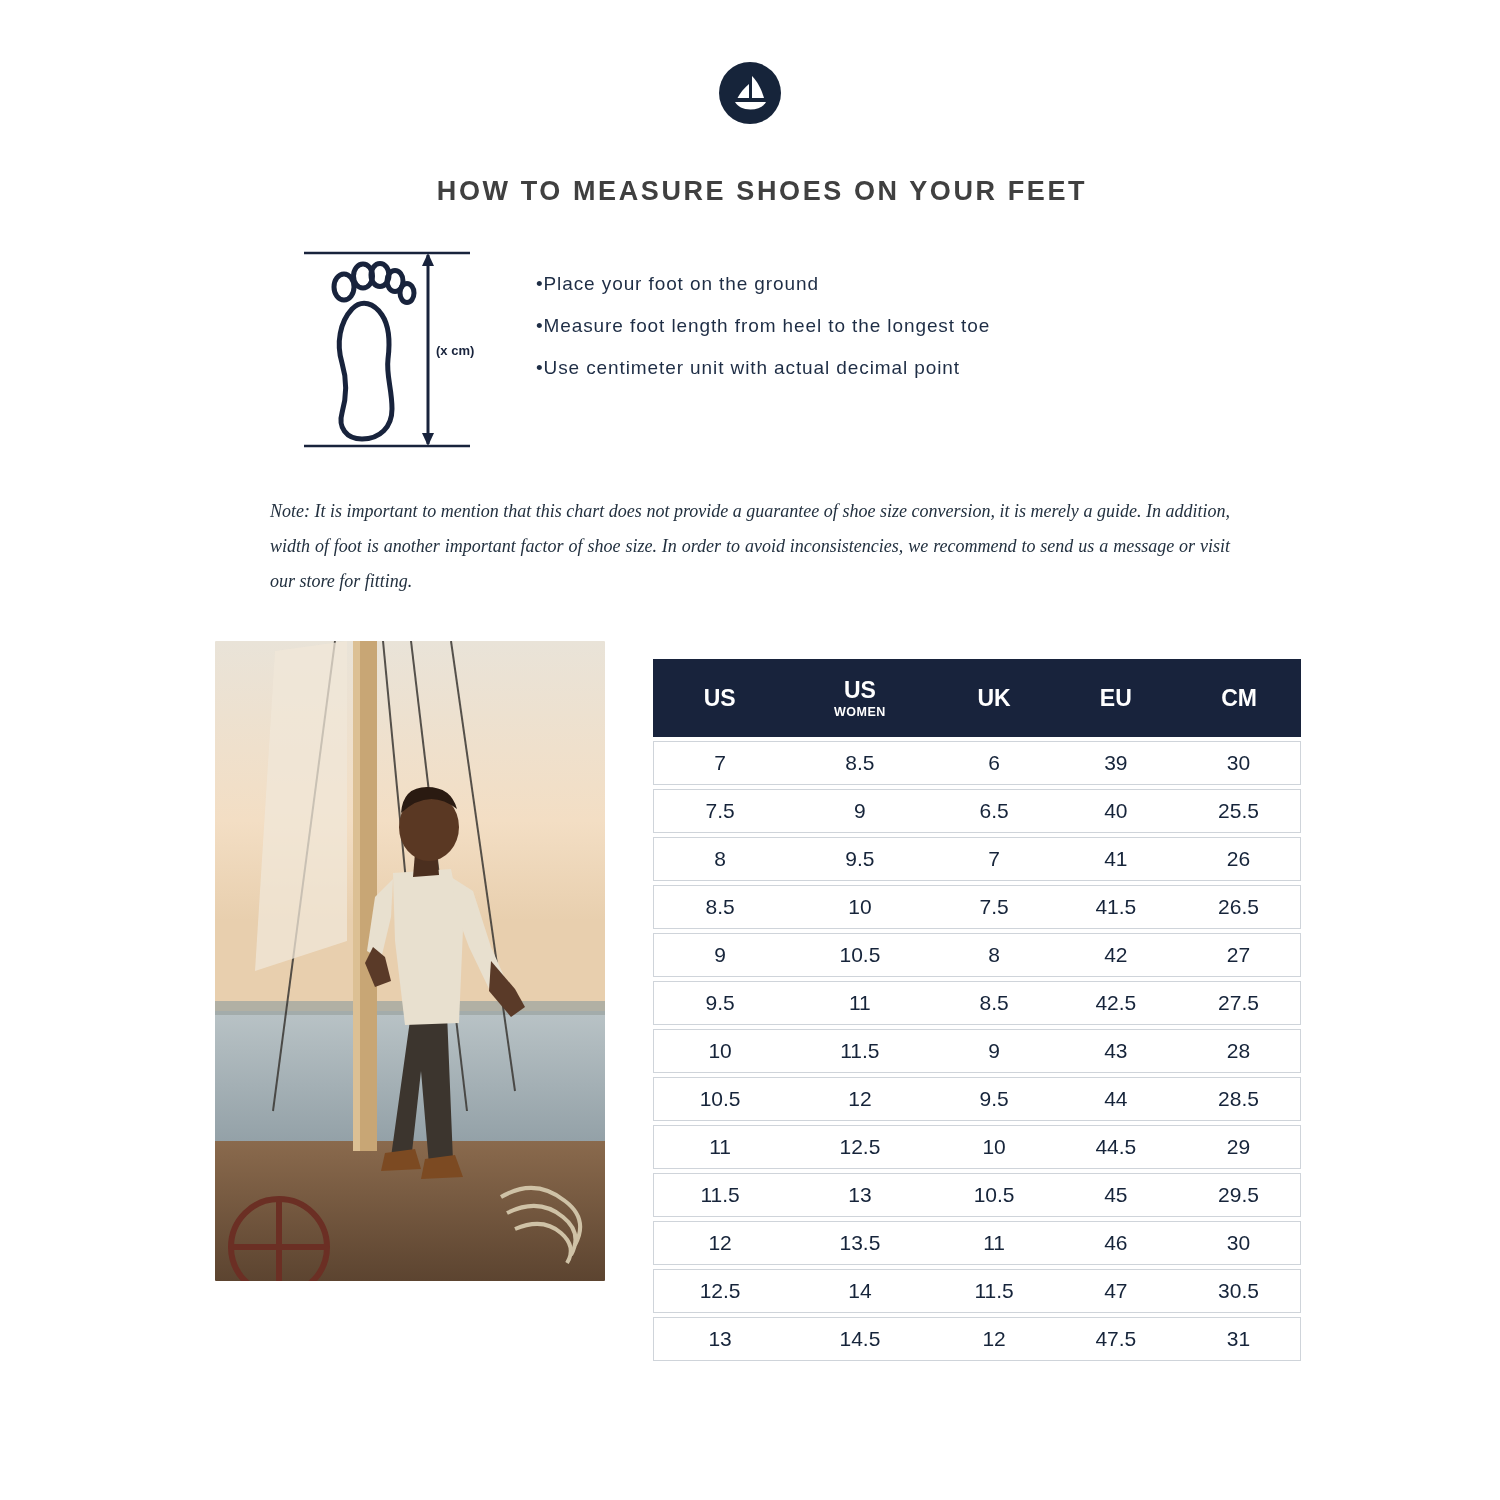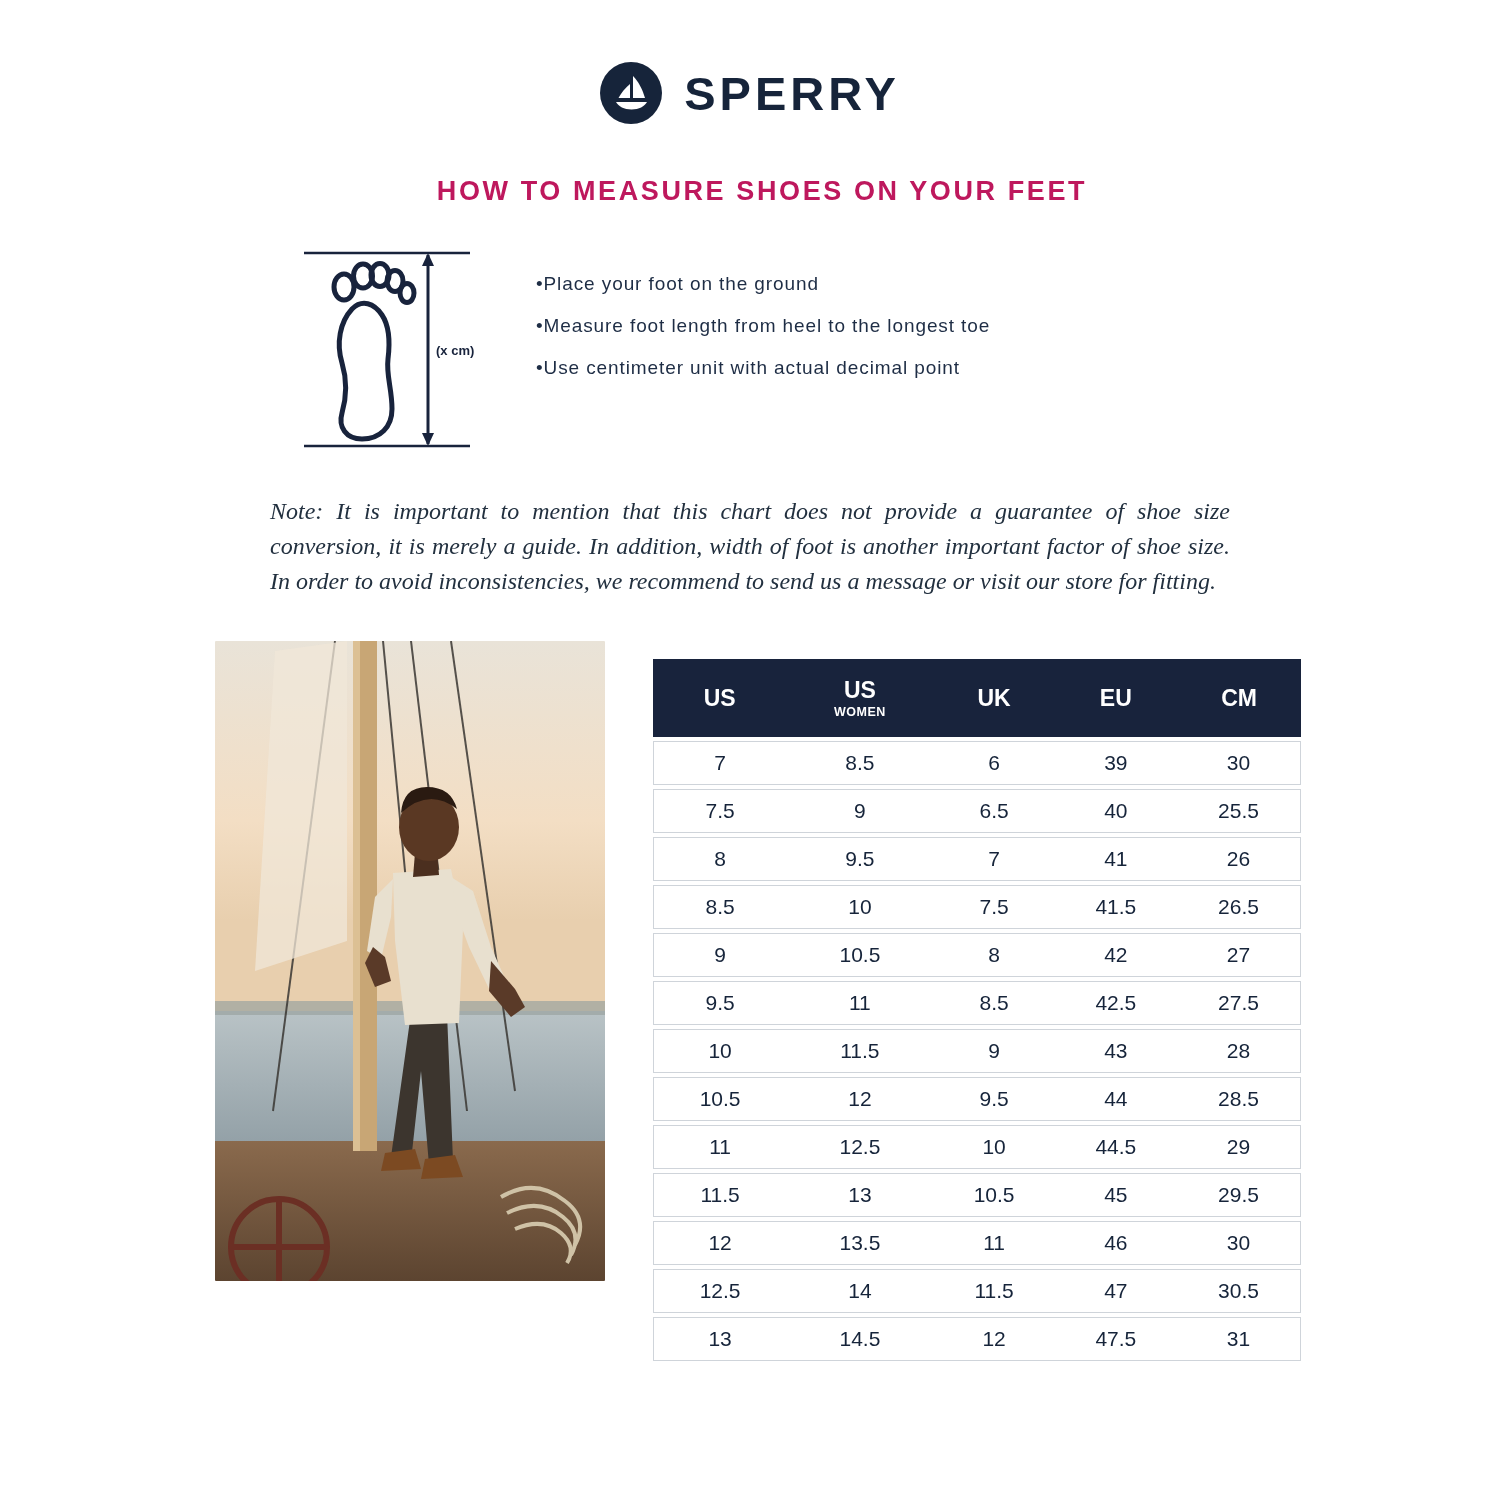--- a/index.html
+++ b/index.html
@@ -38,21 +38,21 @@
   .brand-name {
     font-size: 47px;
     letter-spacing: 4px;
     font-weight: 700;
     color: #16243a;
   }
 
   
   .headline {
     text-align: center;
-    color: #be185d;
+    color: #404040;
     font-size: 27px;
     letter-spacing: 2.6px;
     font-weight: 700;
     margin-top: 52px;
     padding-left: 24px;
   }
 
   
   .measure {
     display: flex;
@@ -77,21 +77,21 @@
     margin-bottom: 20px;
     white-space: nowrap;
   }
 
   
   .note {
     margin: 42px auto 0 auto;
     width: 960px;
     font-family: "Liberation Serif", serif;
     font-style: italic;
-    font-size: 24px;
+    font-size: 18px;
     line-height: 35px;
     text-align: justify;
     color: #22303f;
   }
 
   
   .lower {
     display: flex;
     margin-top: 42px;
     padding-left: 215px;
@@ -173,21 +173,20 @@
 <body>
 
 <div class="brand">
   <span class="brand-mark">
     <svg width="44" height="44" viewBox="0 0 44 44">
       <path d="M24 5 L24 27 L36 27 C33 17 29 10 24 5 Z" fill="#ffffff"></path>
       <path d="M21 13 L21 27 L9.5 27 C12.5 21.5 16.5 16.5 21 13 Z" fill="#ffffff"></path>
       <path d="M7 31 L38 31 C35.5 35.5 30 38.5 22.5 38.5 C15 38.5 9.5 35.5 7 31 Z" fill="#ffffff"></path>
     </svg>
   </span>
-  <span class="brand-name">SPERRY</span>
 </div>
 
 <div class="headline">HOW TO MEASURE SHOES ON YOUR FEET</div>
 
 <div class="measure">
   <div class="foot-fig">
     <svg width="178" height="205" viewBox="0 0 178 205">
 
       <line x1="4" y1="6" x2="170" y2="6" stroke="#18233c" stroke-width="2.5"></line>
       <line x1="4" y1="199" x2="170" y2="199" stroke="#18233c" stroke-width="2.5"></line>

